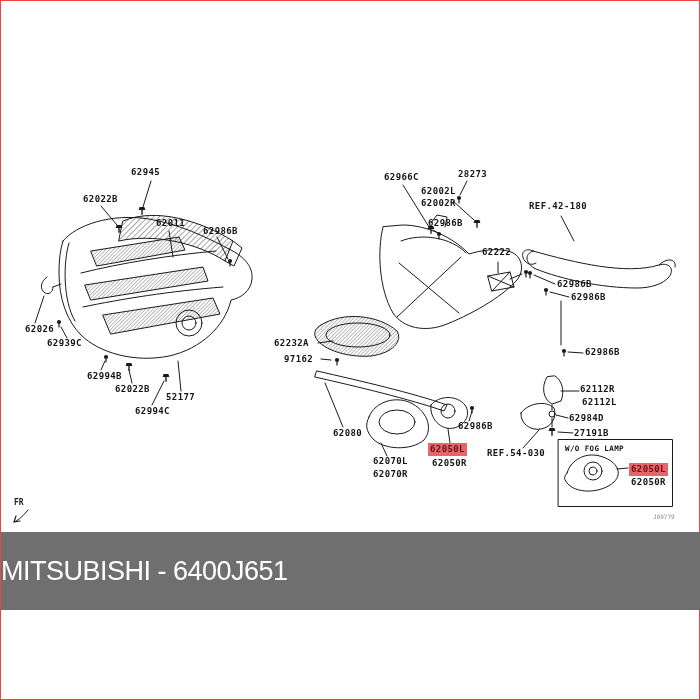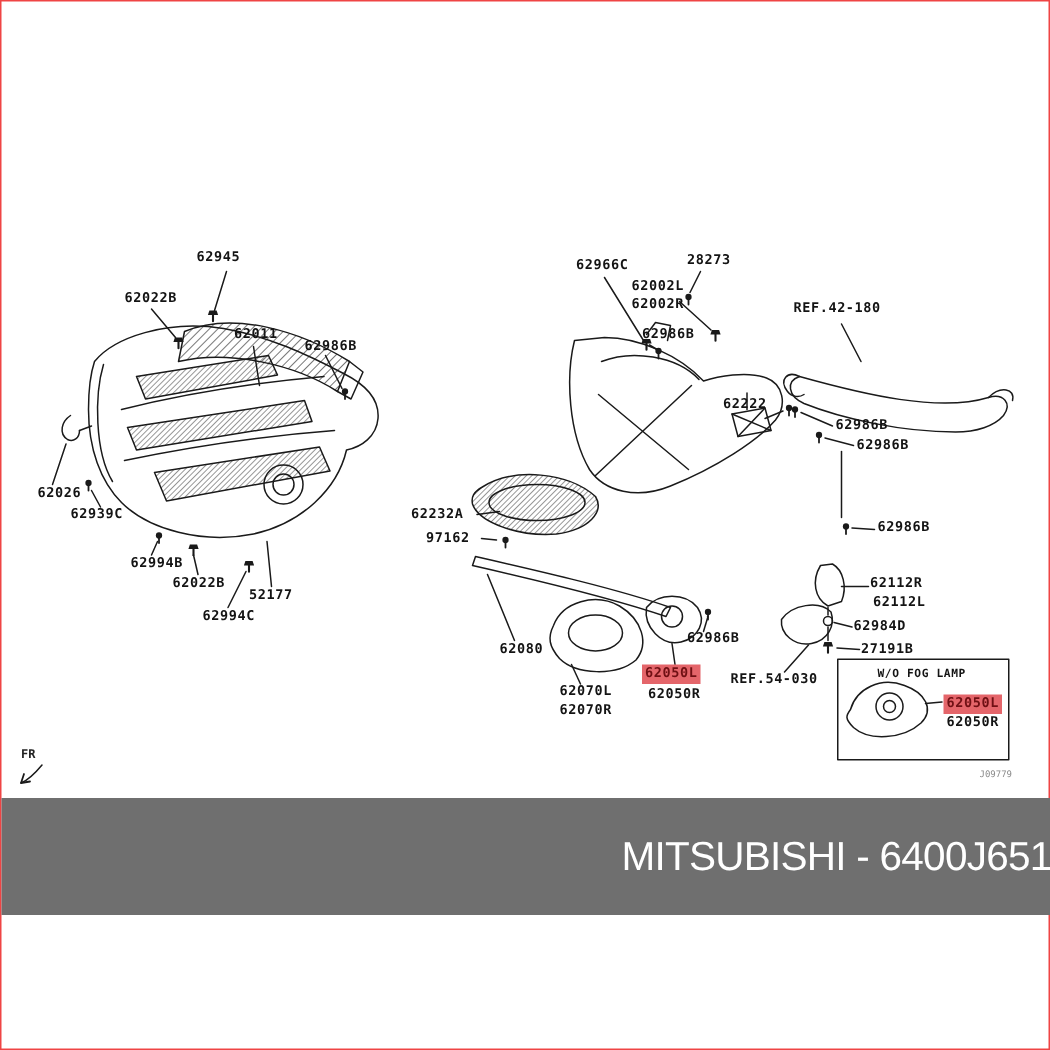--- a/index.html
+++ b/index.html
@@ -5,28 +5,28 @@
   html,body{margin:0;padding:0;}
   body{width:700px;height:700px;background:#ffffff;position:relative;overflow:hidden;
        font-family:"Liberation Sans",sans-serif;}
   #canvas{position:absolute;inset:0;width:700px;height:700px;background:#fff;
           border:1px solid #ef4444;box-sizing:border-box;}
   #art{position:absolute;left:0;top:0;color:#1a1a1a;}
   .pl{position:absolute;font:bold 9px "DejaVu Sans Mono","Liberation Mono",monospace;
       color:#141414;letter-spacing:0.4px;white-space:nowrap;line-height:11px;z-index:3;}
   .pl.hl{background:var(--highlight-bg);color:var(--highlight-fg);padding:1px 2px;}
   .boxtitle{position:absolute;font:bold 7.5px "DejaVu Sans Mono","Liberation Mono",monospace;
-      color:#141414;letter-spacing:0.4px;white-space:nowrap;z-index:3;margin-left:20px;}
+      color:#141414;letter-spacing:0.4px;white-space:nowrap;z-index:3;}
   .fr{position:absolute;left:13px;top:497px;font:bold 8px "DejaVu Sans Mono",monospace;
       color:#222;z-index:3;}
   .doccode{position:absolute;left:652px;top:512px;font:6px "DejaVu Sans Mono",monospace;
       color:#8a8a8a;letter-spacing:0;z-index:3;}
   .footer{position:absolute;left:0;top:531px;width:700px;height:78px;
       background:var(--footer-bg);color:var(--footer-fg);
-      display:flex;align-items:center;justify-content:flex-end;gap:42px;
+      display:flex;align-items:center;justify-content:flex-start;gap:42px;
       font-family:"Liberation Sans",sans-serif;font-size:27px;letter-spacing:-0.5px;z-index:2;}
 </style>
 </head>
 <body>
 
 <div id="canvas">
 
   <svg id="art" width="700" height="548" viewBox="0 0 700 548">
     <defs>
       <pattern id="mesh" width="2.6" height="2.6" patternUnits="userSpaceOnUse" patternTransform="rotate(45)">
@@ -192,21 +192,21 @@
   <span class="pl" style="left:114px;top:383px">62022B</span>
   <span class="pl" style="left:165px;top:391px">52177</span>
   <span class="pl" style="left:134px;top:405px">62994C</span>
 
   <span class="pl" style="left:383px;top:171px">62966C</span>
   <span class="pl" style="left:457px;top:168px">28273</span>
   <span class="pl" style="left:420px;top:185px">62002L</span>
   <span class="pl" style="left:420px;top:197px">62002R</span>
   <span class="pl" style="left:427px;top:217px">62986B</span>
   <span class="pl" style="left:528px;top:200px">REF.42-180</span>
-  <span class="pl" style="left:481px;top:264px">62222</span>
+  <span class="pl" style="left:481px;top:246px">62222</span>
   <span class="pl" style="left:556px;top:278px">62986B</span>
   <span class="pl" style="left:570px;top:291px">62986B</span>
   <span class="pl" style="left:273px;top:337px">62232A</span>
   <span class="pl" style="left:283px;top:353px">97162</span>
   <span class="pl" style="left:584px;top:346px">62986B</span>
   <span class="pl" style="left:579px;top:383px">62112R</span>
   <span class="pl" style="left:581px;top:396px">62112L</span>
   <span class="pl" style="left:568px;top:412px">62984D</span>
   <span class="pl" style="left:573px;top:427px">27191B</span>
   <span class="pl" style="left:332px;top:427px">62080</span>

